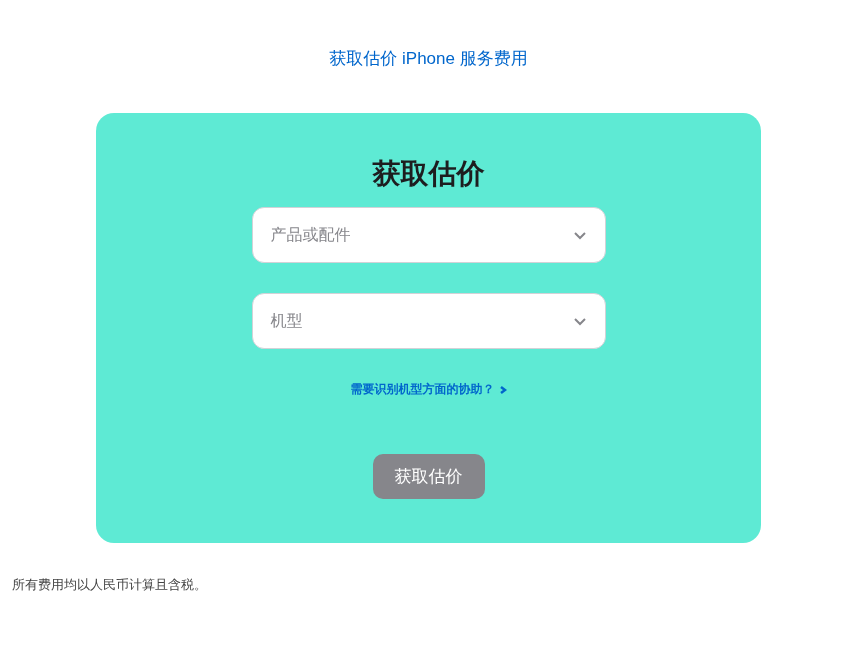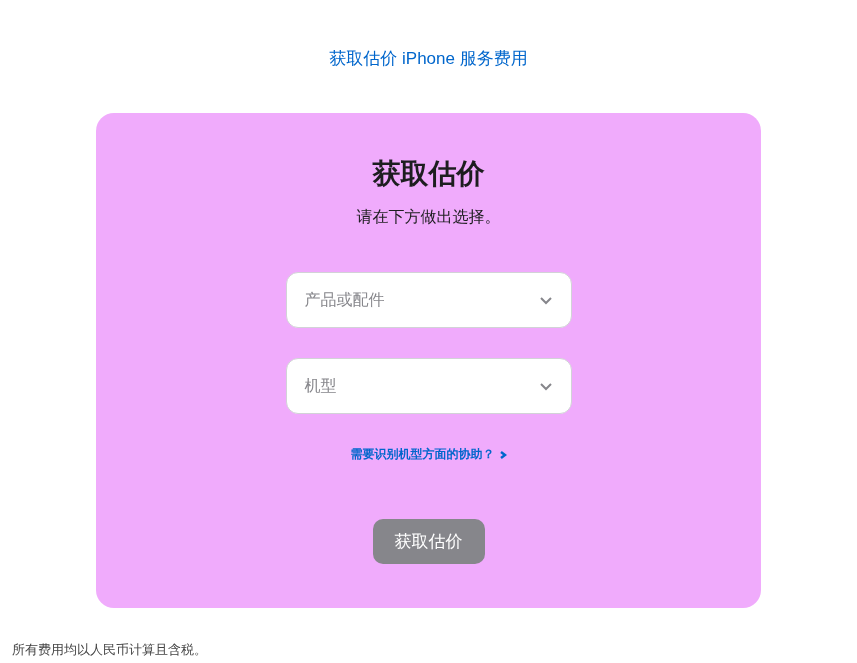--- a/index.html
+++ b/index.html
@@ -12,38 +12,38 @@
     .top-link {
       text-align: center;
       font-size: 17px;
       color: #0066cc;
       padding: 47px 0 18px 0;
       cursor: pointer;
     }
     .card {
       width: 665px;
       margin: 25px auto 30px auto;
-      background: #f0abfc;
+      background: #5eead4;
       border-radius: 18px;
       padding: 42px 50px 38px 50px;
       text-align: center;
     }
     .card-title {
       font-size: 28px;
       font-weight: 600;
       color: #1d1d1f;
       margin-bottom: 14px;
     }
     .card-subtitle {
       font-size: 16px;
       color: #1d1d1f;
       margin-bottom: 44px;
     }
     .select-wrap {
-      width: 286px;
+      width: 354px;
       margin: 0 auto 30px auto;
       position: relative;
     }
     .select-input {
       width: 100%;
       height: 56px;
       background: #ffffff;
       border: 1px solid #d2d2d7;
       border-radius: 12px;
       padding: 0 18px;
@@ -99,21 +99,20 @@
       margin-bottom: 8px;
     }
   </style>
 </head>
 <body>
 
 <div class="top-link">获取估价 iPhone 服务费用</div>
 
 <div class="card">
   <div class="card-title">获取估价</div>
-  <div class="card-subtitle">请在下方做出选择。</div>
 
   <div class="select-wrap">
     <div class="select-input">
       <span>产品或配件</span>
       <svg class="chevron-icon" viewBox="0 0 14 14">
           <polyline points="2,5 7,10 12,5"></polyline>
         </svg>
     </div>
   </div>
 

